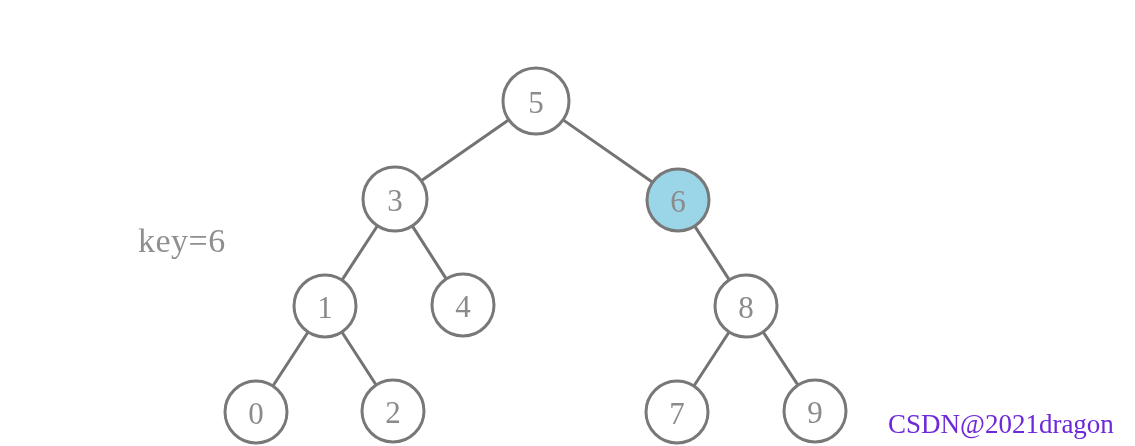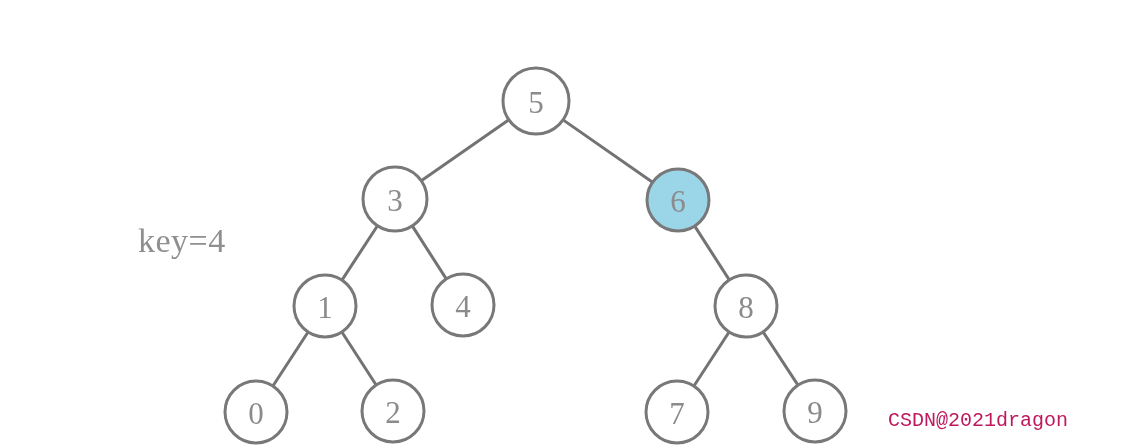--- a/index.html
+++ b/index.html
@@ -42,23 +42,23 @@
   .key-label {
     position: absolute;
     font-family: "Liberation Serif", serif;
     font-size: 34px;
     color: #8f8f8f;
     white-space: nowrap;
     letter-spacing: 0.5px;
   }
   .watermark {
     position: absolute;
-    font-family: Liberation Mono, monospace;
-    font-size: 20px;
-    color: #be185d;
+    font-family: Liberation Serif, serif;
+    font-size: 27px;
+    color: #6d28d9;
     white-space: nowrap;
   }
 </style>
 </head>
 <body>
 
 <div id="canvas">
 
   <svg id="tree-svg" viewBox="0 0 1135 446" xmlns="http://www.w3.org/2000/svg">
     <g id="edges-group">
@@ -109,17 +109,17 @@
           <circle cx="677" cy="412" r="31" class="node-circle" fill="#ffffff" stroke="#787878"></circle>
           <text x="677" y="413" class="node-label" fill="#8b8b8b">7</text>
         </g>
         <g>
           <circle cx="815" cy="411" r="31" class="node-circle" fill="#ffffff" stroke="#787878"></circle>
           <text x="815" y="412" class="node-label" fill="#8b8b8b">9</text>
         </g>
       </g>
   </svg>
 
-  <div class="key-label" style="left: 138px; top: 222px;">key=4</div>
+  <div class="key-label" style="left: 138px; top: 222px;">key=6</div>
 
   <div class="watermark" style="left: 888px; top: 409px;">CSDN@2021dragon</div>
 
 </div>
 
 </body></html>

